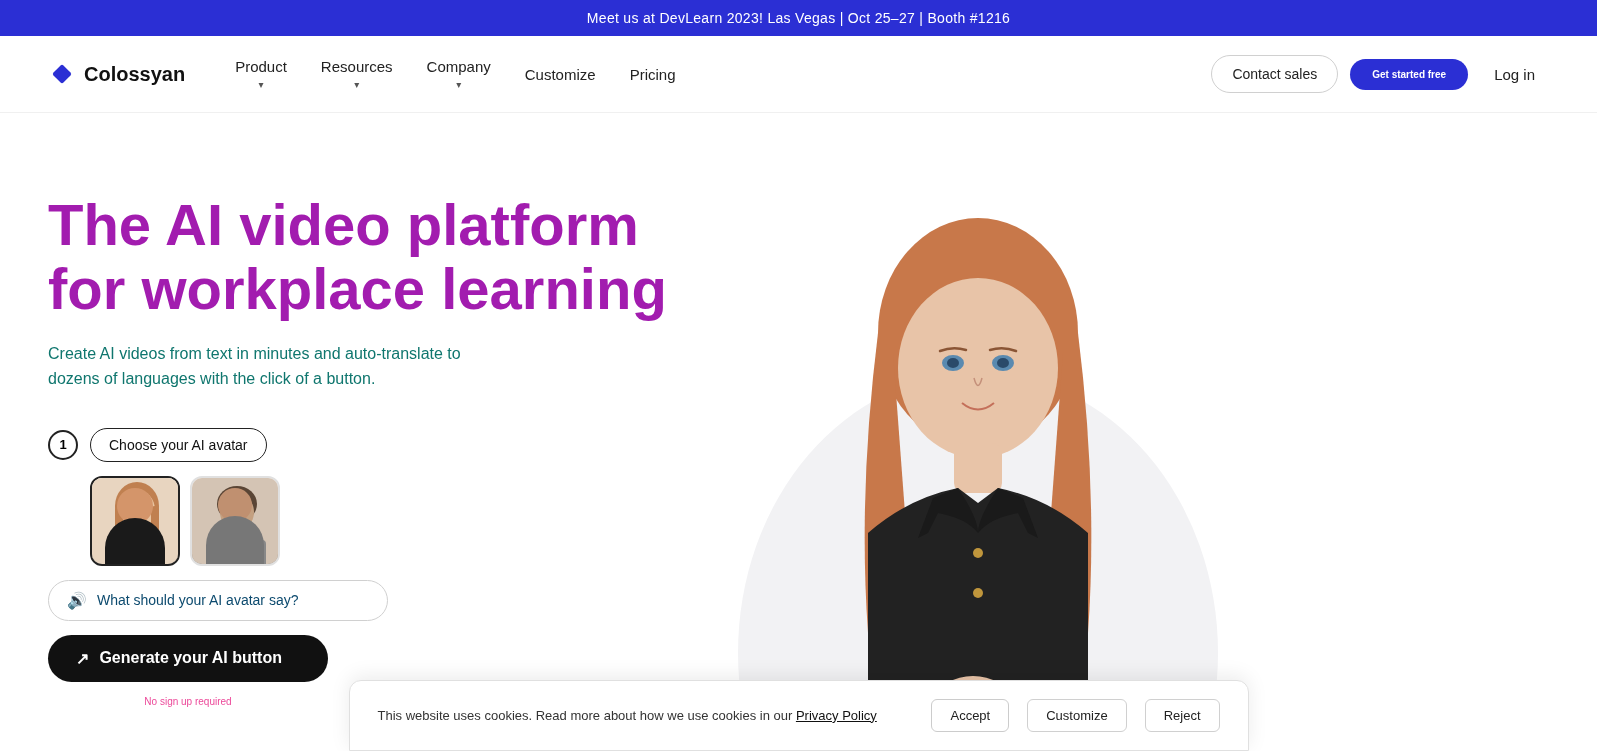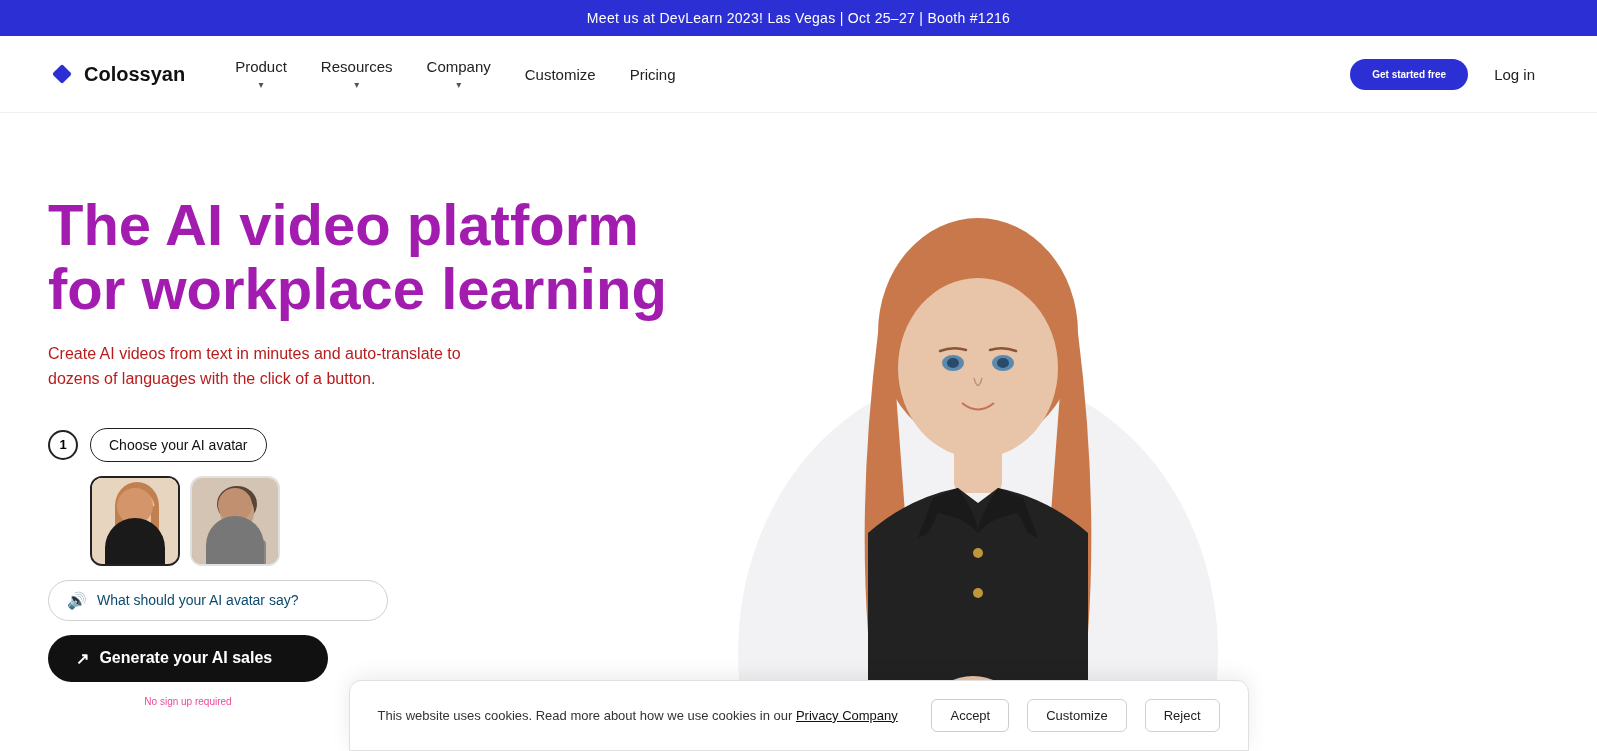--- a/index.html
+++ b/index.html
@@ -108,21 +108,21 @@
     }
     .hero-title {
       font-size: 58px;
       font-weight: 700;
       color: #a21caf;
       line-height: 1.1;
       margin-bottom: 20px;
     }
     .hero-subtitle {
       font-size: 16px;
-      color: #b91c1c;
+      color: #0f766e;
       line-height: 1.6;
       margin-bottom: 36px;
       max-width: 420px;
     }
 
     
     .widget {
       display: flex;
       flex-direction: column;
       gap: 14px;
@@ -372,20 +372,21 @@
       <span class="nav-chevron">▾</span>
     </a>
     <a class="nav-link">
       <span>Customize</span>
     </a>
     <a class="nav-link">
       <span>Pricing</span>
     </a>
   </div>
   <div class="nav-actions">
+    <button class="btn-contact">Contact sales</button>
     <button class="btn-get-started">Get started free</button>
     <button class="btn-login">Log in</button>
   </div>
 </nav>
 
 <div class="hero">
   <div class="hero-left">
     <h1 class="hero-title">
       <span>The AI video platform</span><br>
       <span>for workplace learning</span>
@@ -435,21 +436,21 @@
         </div>
       </div>
 
       <div class="widget-input-step">
         <span class="speaker-icon">🔊</span>
         <span class="widget-input-text">What should your AI avatar say?</span>
       </div>
 
       <button class="btn-generate">
         <span class="btn-generate-icon">↗</span>
-        <span>Generate your AI sales</span>
+        <span>Generate your AI button</span>
       </button>
 
       <p class="no-signup">No sign up required</p>
     </div>
   </div>
 
   <div class="hero-right">
     <svg viewBox="0 0 520 640" width="520" height="640">
 
       <ellipse cx="260" cy="500" rx="240" ry="280" fill="#f2f2f4"></ellipse>
@@ -485,20 +486,20 @@
 
       <path d="M222 198 Q235 193 248 197" stroke="#8a5535" stroke-width="2.5" fill="none" stroke-linecap="round"></path>
       <path d="M272 197 Q285 193 298 198" stroke="#8a5535" stroke-width="2.5" fill="none" stroke-linecap="round"></path>
     </svg>
   </div>
 </div>
 
 <div class="cookie-banner">
   <div class="cookie-text">
     <span>This website uses cookies. Read more about how we use cookies in our</span>
-    <a class="cookie-link">Privacy Company</a>
+    <a class="cookie-link">Privacy Policy</a>
   </div>
   <div class="cookie-actions">
     <button class="btn-cookie btn-cookie-accept">Accept</button>
     <button class="btn-cookie">Customize</button>
     <button class="btn-cookie">Reject</button>
   </div>
 </div>
 
 </body></html>

